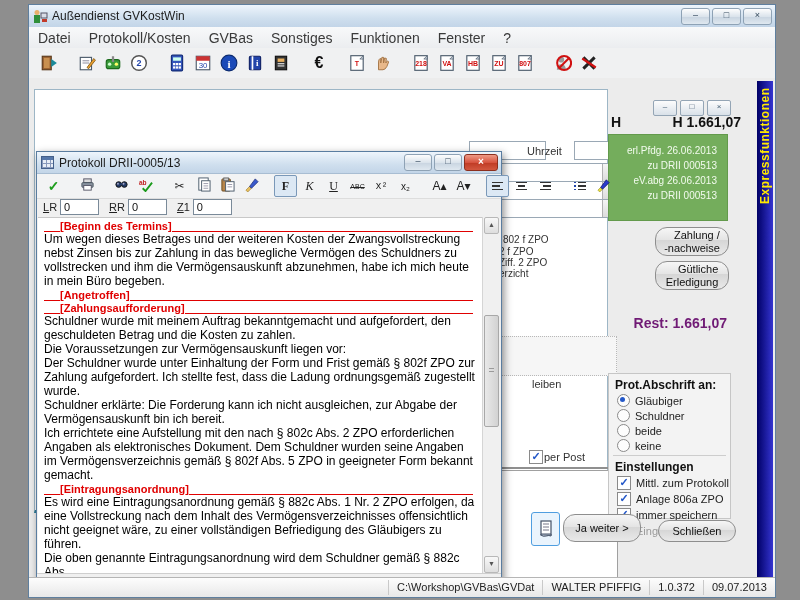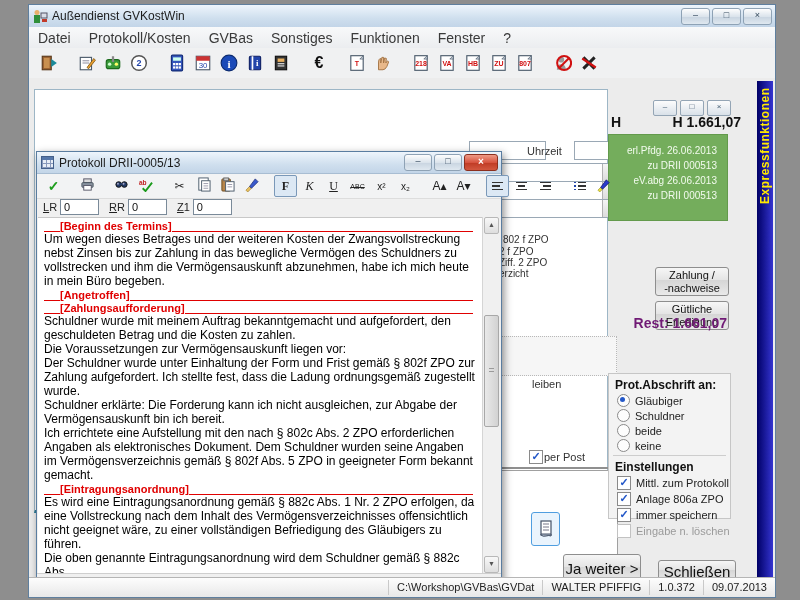--- a/index.html
+++ b/index.html
@@ -46,22 +46,22 @@
 
   
   .mdictrls{position:absolute;display:flex;gap:3px;}
   .mdibtn{width:22px;height:14px;border:1px solid #94a5b5;border-radius:2px;
         background:linear-gradient(#fcfcfc,#d9e1e9);font-size:8px;line-height:12px;text-align:center;color:#405a70;}
   .hrow-left{position:absolute;font-size:14px;font-weight:bold;color:#111;}
   .hrow-right{position:absolute;font-size:14px;font-weight:bold;color:#111;text-align:right;}
   .greenbox{position:absolute;background:#74ad5c;border:1px solid #639a4c;
         color:#f2fbee;font-size:10px;line-height:15px;text-align:right;padding:8px 10px 0 0;box-sizing:border-box;}
   .btn{background:linear-gradient(#f6f6f6,#e4e4e4 45%,#d6d6d6 46%,#e9e9e9);
-        border:1px solid #8e8e8e;border-radius:3px;color:#111;
-        display:flex;align-items:center;justify-content:center;text-align:center;box-sizing:border-box;margin-top:40px;}
+        border:1px solid #8e8e8e;border-radius:12px;color:#111;
+        display:flex;align-items:center;justify-content:center;text-align:right;box-sizing:border-box;}
   .sidebtn{position:absolute;font-size:11px;line-height:13px;white-space:pre-line;}
   .restlbl{position:absolute;font-size:14px;font-weight:bold;color:#701a75;text-align:right;}
   .groupbox{position:absolute;background:#f3f3f3;border:1px solid #c6c6c6;}
   .grouptitle{font-size:12px;font-weight:bold;color:#111;margin:4px 0 2px 6px;}
   .optrow{display:flex;align-items:center;margin:1px 0 2px 8px;font-size:11px;color:#222;}
   .optrow .lab{margin-left:5px;}
   .optrow.dis .lab{color:#9a9a9a;}
   .radio{width:11px;height:11px;border:1px solid #8a8a8a;border-radius:50%;background:#fdfdfd;position:relative;flex:0 0 auto;}
   .radio.sel::after{content:"";position:absolute;left:2px;top:2px;width:5px;height:5px;border-radius:50%;background:#2458c8;}
   .groupsep{height:0;border-top:1px solid #cdcdcd;margin:3px 4px;}
@@ -123,21 +123,21 @@
   .sthumb::after{content:"";position:absolute;left:4px;right:4px;top:50%;margin-top:-3px;height:6px;
         background:repeating-linear-gradient(#9a9a9a 0 1px,transparent 1px 3px);}
   .dlg-status{position:absolute;left:0;bottom:0;right:0;height:16px;background:#f0f0f0;border-top:1px solid #cfcfcf;
         display:flex;align-items:center;font-size:10px;color:#222;}
   .dlg-status .fn{margin-left:7px;}
   .dlg-status .fs{margin-left:10px;}
   .grip{position:absolute;right:1px;bottom:1px;width:12px;height:12px;
         background:repeating-linear-gradient(135deg,transparent 0 3px,#b9b9b9 3px 4px);}
 
   
-  .bbtn{position:absolute;font-size:15px;}
+  .bbtn{position:absolute;font-size:11px;}
   .iconbtn{position:absolute;border:1px solid #4f9ee0;background:#eaf4fd;border-radius:3px;
         display:flex;align-items:center;justify-content:center;}
   u.acc{text-decoration:underline;}
 </style>
 </head>
 <body>
 
 <div id="screen">
   <div class="app">
 
@@ -518,21 +518,21 @@
             <div class="dtb">
               <span style="font-family: &quot;Liberation Serif&quot;, serif; font-style: italic;">K</span>
             </div>
             <div class="dtb">
               <span style="font-family: &quot;Liberation Serif&quot;, serif; text-decoration: underline;">U</span>
             </div>
             <div class="dtb">
               <span style="text-decoration: line-through; font-size: 7px;">ABC</span>
             </div>
             <div class="dtb">
-              <span style="font-size: 10px;">x²</span>
+              <span style="font-size: 10px; font-family: Liberation Mono, monospace;">x²</span>
             </div>
             <div class="dtb">
               <span style="font-size: 10px;">x₂</span>
             </div>
             <div class="dtb gap">
               <span style="">A▴</span>
             </div>
             <div class="dtb">
               <span style="">A▾</span>
             </div>

